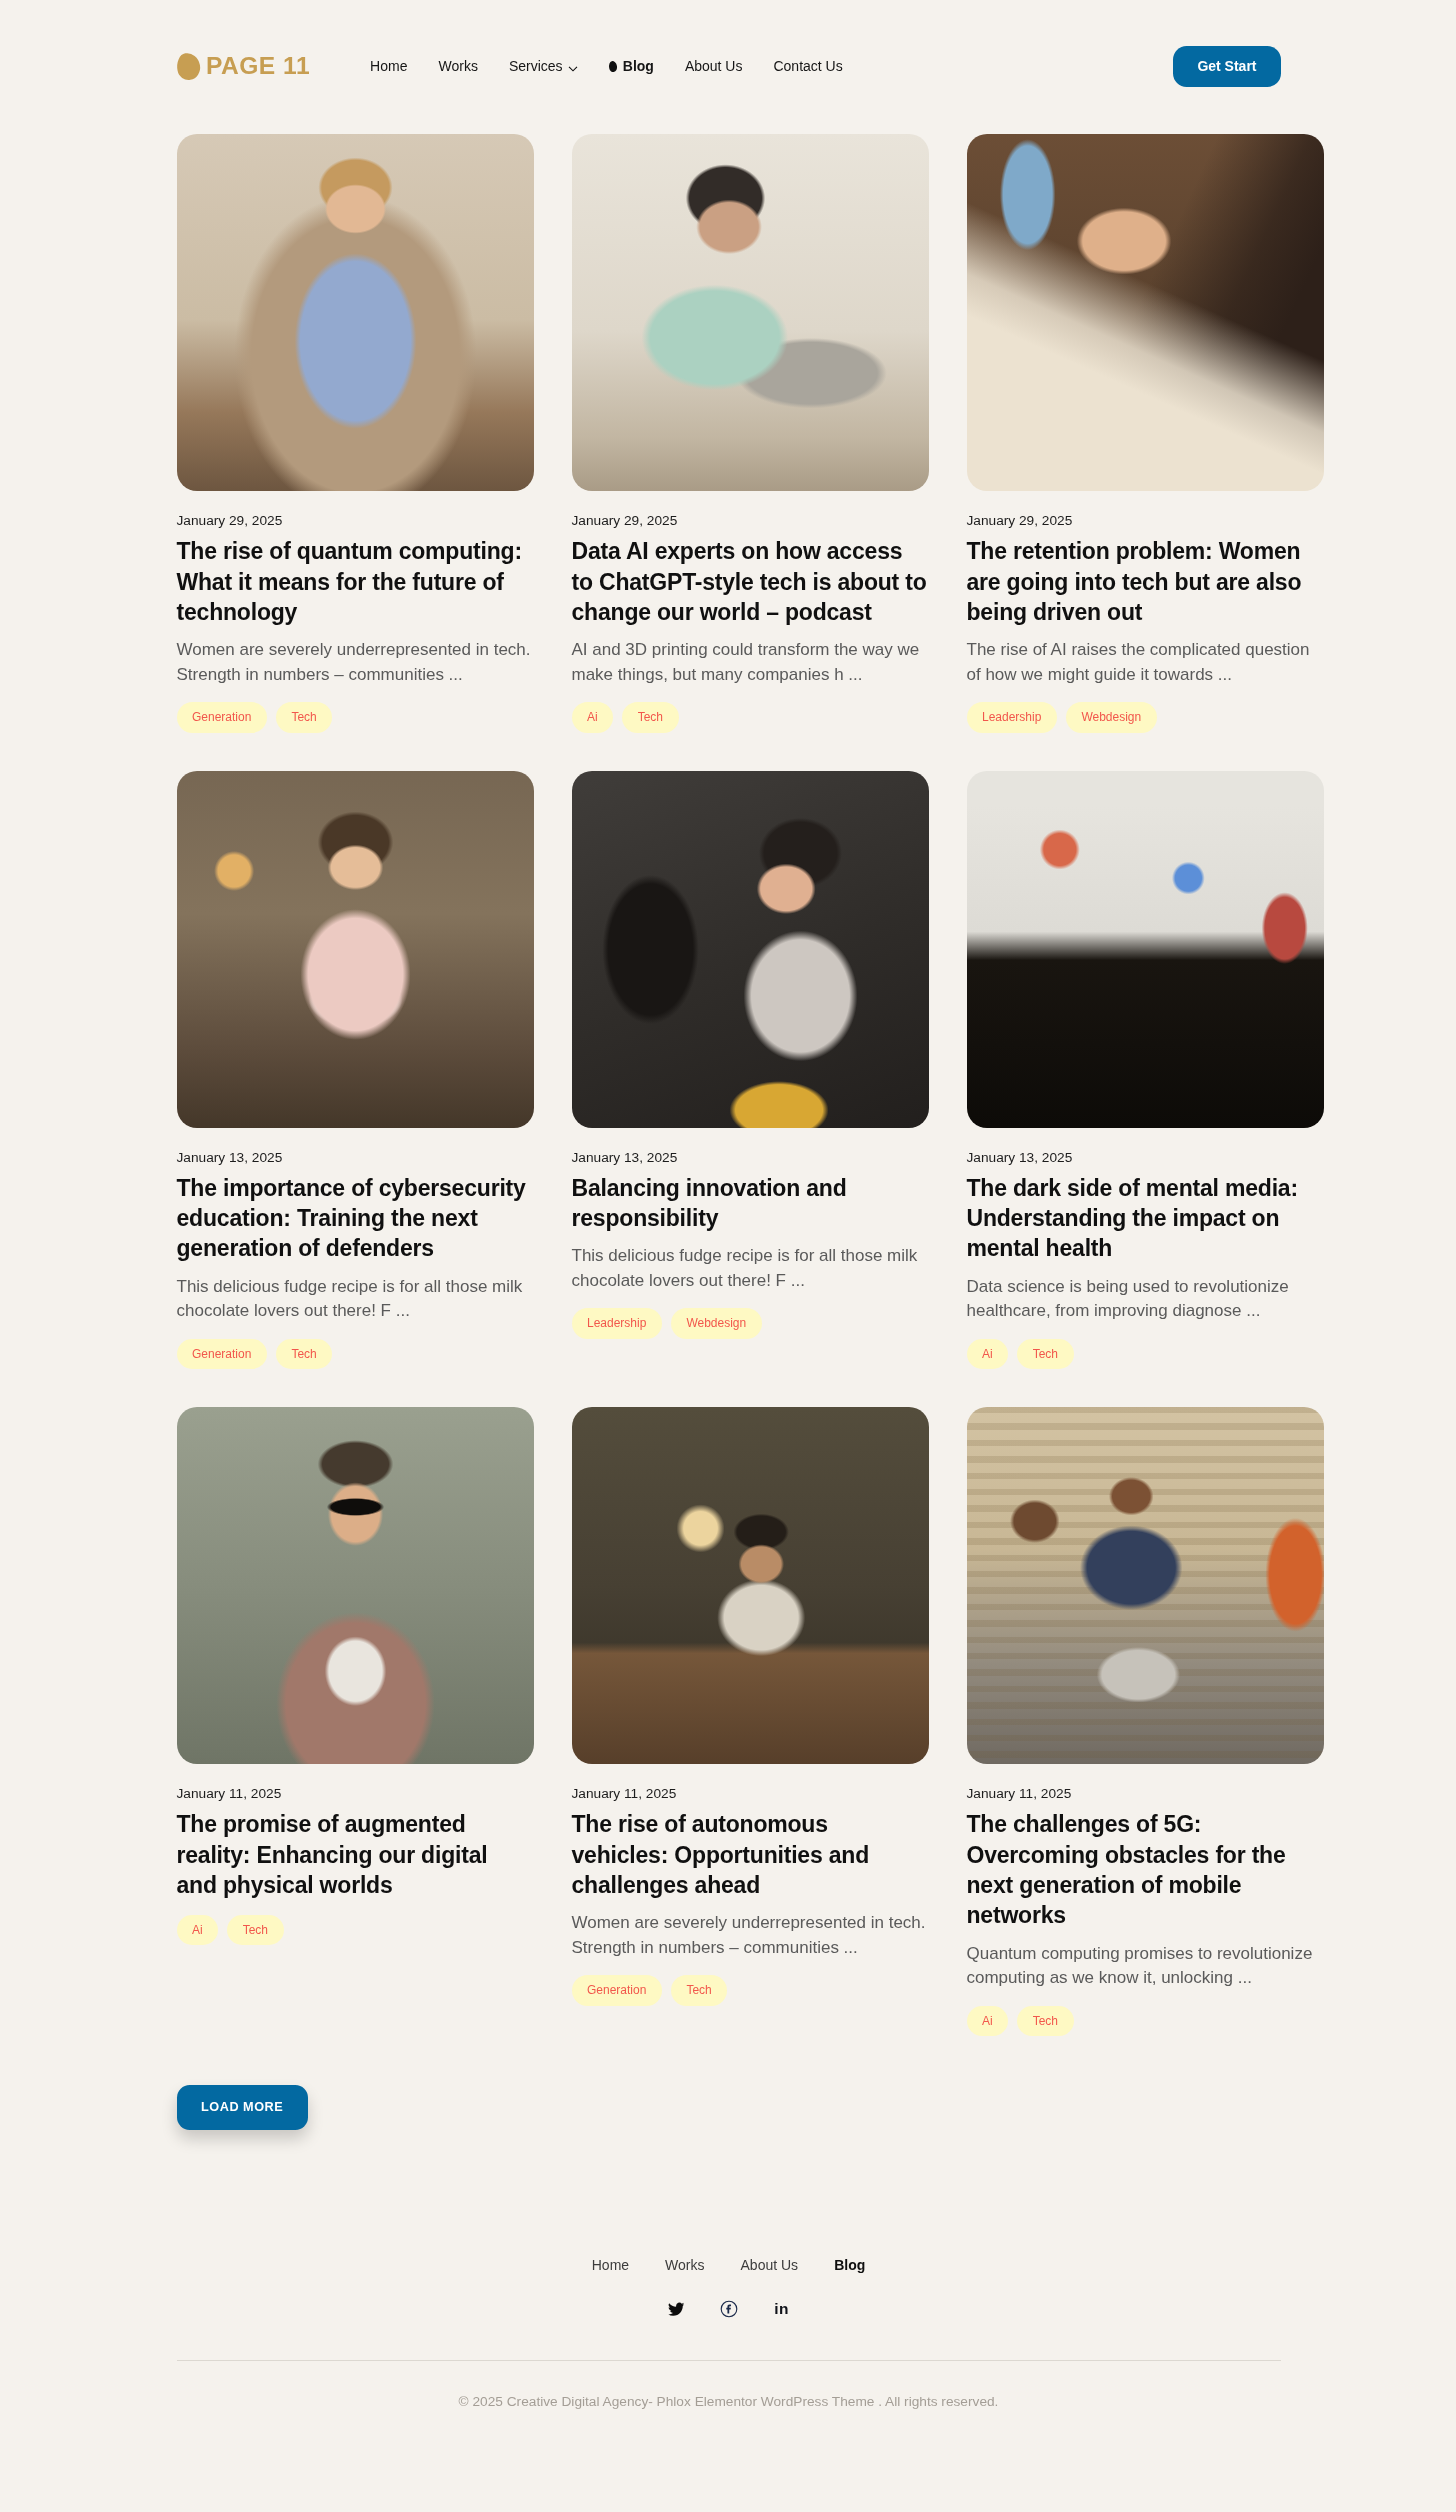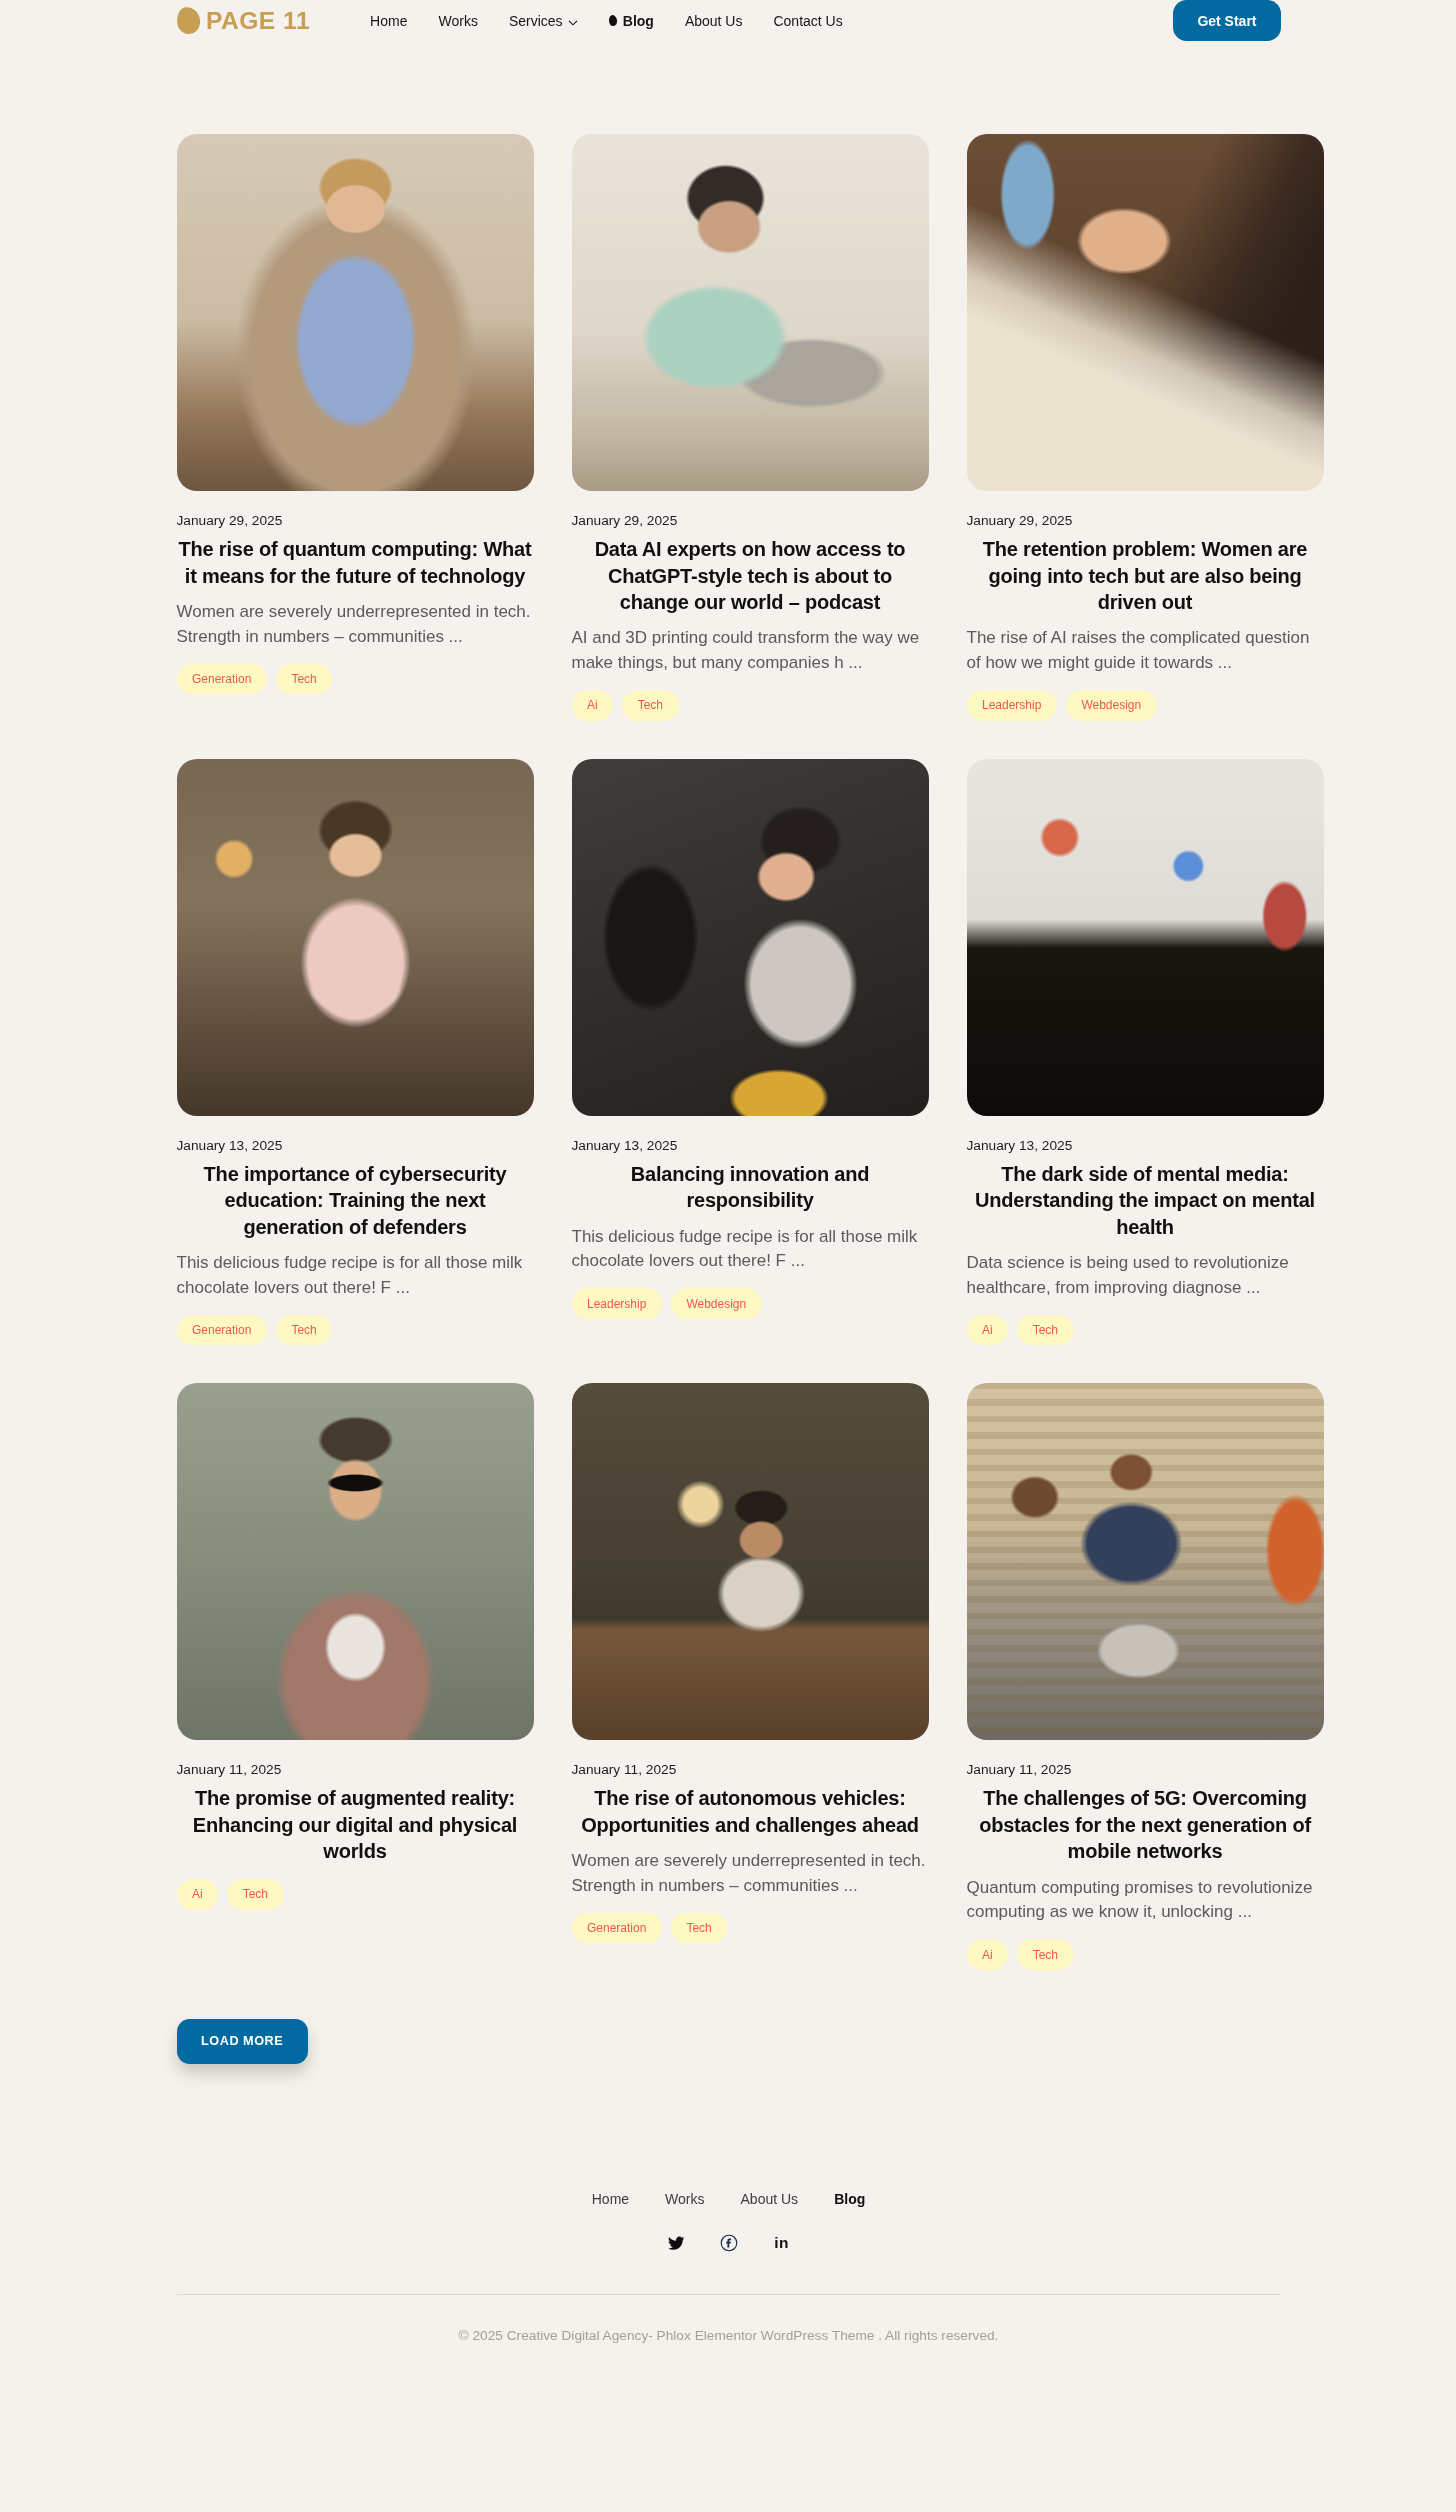--- a/index.html
+++ b/index.html
@@ -4,21 +4,21 @@
 <style>
   * { margin:0; padding:0; box-sizing:border-box; }
   html { background:#f5f2ed; }
   body {
     width:1457px; margin:0 auto; background:#f5f2ed;
     font-family:"Liberation Sans", sans-serif; color:#141414;
   }
   .container { width:1104px; margin:0 auto; }
 
   
-  header { height:87px; display:flex; align-items:flex-start; }
+  header { height:87px; display:flex; align-items:flex-end; }
   .hdr-inner { width:1104px; margin:0 auto; display:flex; align-items:center; }
   .logo { display:flex; align-items:center; gap:6.4px; cursor:pointer; }
   .logo-mark {
     width:23px; height:27px; background:#c79e52; display:inline-block;
     border-radius:46% 54% 52% 48% / 58% 52% 48% 42%; transform:rotate(-10deg);
   }
   .logo-text { font-size:24.6px; font-weight:800; color:#c79e52; letter-spacing:0.5px; }
   nav.main-nav { display:flex; align-items:center; gap:31px; margin-left:60px; }
   .nav-item { font-size:14px; font-weight:500; color:#161616; cursor:pointer;
     display:flex; align-items:center; gap:5.5px; }
@@ -38,22 +38,22 @@
   
   .grid {
     display:grid; grid-template-columns:repeat(3, 357px);
     column-gap:16.4px; row-gap:20px; padding-top:47px;gap:38px;
   }
   .card { display:flex; flex-direction:column; }
   .ph { width:357px; height:357px; border-radius:20px; cursor:pointer;
     background-repeat:no-repeat; background-size:cover; }
   .post-date { margin-top:22px; font-size:13.7px; color:#1d1d1d; }
   .post-title {
-    margin-top:8.2px; font-size:20px; line-height:1.32; font-weight:700;
-    color:#101010; letter-spacing:-0.2px; cursor:pointer;text-align:center;
+    margin-top:8.2px; font-size:23px; line-height:1.32; font-weight:700;
+    color:#101010; letter-spacing:-0.2px; cursor:pointer;
   }
   .post-excerpt { margin-top:11px; font-size:17px; line-height:1.45; color:#5a5a5a; }
   .tags { display:flex; gap:9px; margin-top:14.6px; }
   .tag {
     background:#fef9c3; color:#f2574c; font-size:12px; padding:8.2px 15.5px;
     border-radius:910px; cursor:pointer; white-space:nowrap;
   }
 
   
   .ph1 { background-image:

